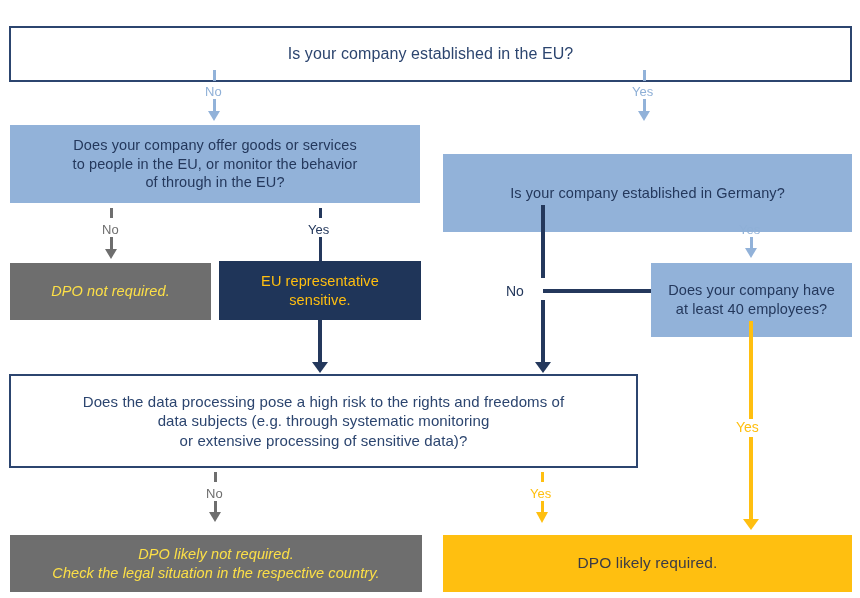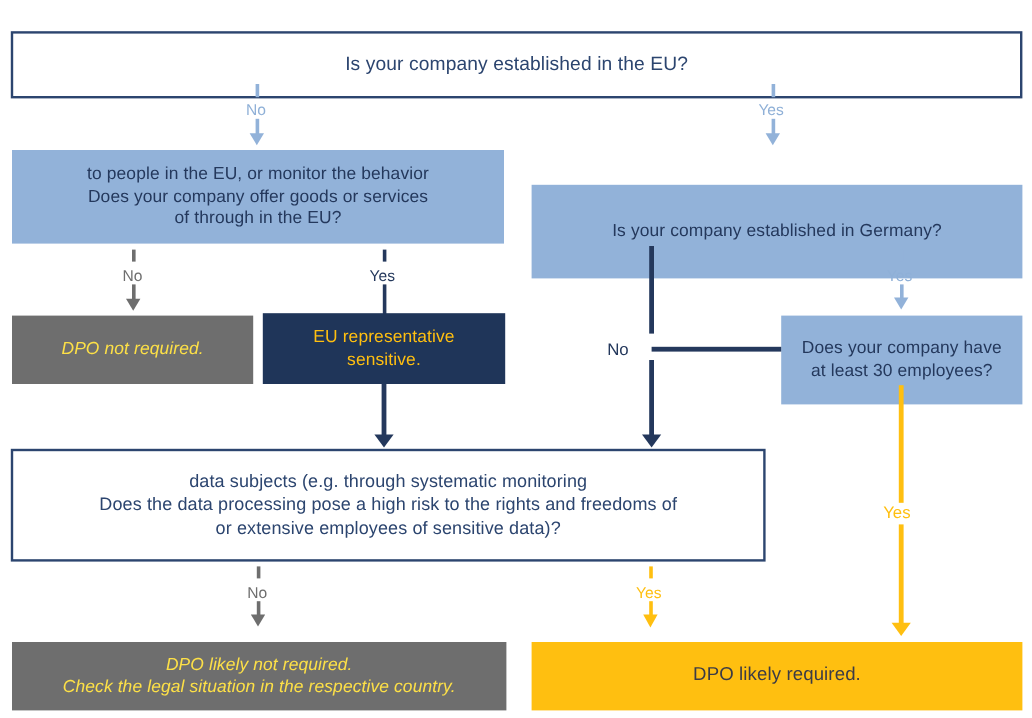--- a/index.html
+++ b/index.html
@@ -107,22 +107,22 @@
   <div class="edge-label l-blue" style="left:205px; top:85px;">No</div>
   <div class="vline c-blue" style="left:213px; top:99px; height:13px;"></div>
   <div class="arrowhead a-blue" style="left:208px; top:111px;"></div>
 
   <div class="vline c-blue" style="left:643px; top:70px; height:11px;"></div>
   <div class="edge-label l-blue" style="left:632px; top:85px;">Yes</div>
   <div class="vline c-blue" style="left:643px; top:99px; height:13px;"></div>
   <div class="arrowhead a-blue" style="left:638px; top:111px;"></div>
 
   <div class="node n-blue" style="left:10px; top:125px; width:410px; height:78px; font-size:14.5px; flex-direction:column;">
+    <span>Does your company offer goods or services</span>
     <span>to people in the EU, or monitor the behavior</span>
-    <span>Does your company offer goods or services</span>
     <span>of through in the EU?</span>
   </div>
 
   <div class="node n-blue" style="left:443px; top:125px; width:409px; height:78px; font-size:14.5px;margin-top:29px;">
     <span>Is your company established in Germany?</span>
   </div>
 
   <div class="vline c-gray" style="left:110px; top:208px; height:10px;"></div>
   <div class="edge-label l-gray" style="left:102px; top:223px;">No</div>
   <div class="vline c-gray" style="left:110px; top:237px; height:13px;"></div>
@@ -144,39 +144,39 @@
   <div class="vline c-navy" style="left:318px; top:320px; width:4px; height:44px;"></div>
   <div class="arrowhead a-navy big" style="left:312px; top:362px;"></div>
 
   <div class="vline c-blue" style="left:750px; top:208px; height:10px;"></div>
   <div class="edge-label l-blue" style="left:739px; top:223px;">Yes</div>
   <div class="vline c-blue" style="left:750px; top:237px; height:12px;"></div>
   <div class="arrowhead a-blue" style="left:745px; top:248px;"></div>
 
   <div class="node n-blue" style="left:651px; top:263px; width:201px; height:74px; font-size:14.5px; flex-direction:column;">
     <span>Does your company have</span>
-    <span>at least 30 employees?</span>
+    <span>at least 40 employees?</span>
   </div>
 
   <div class="vline c-navy" style="left:541px; top:205px; width:4px; height:73px;"></div>
   <div class="edge-label l-navy" style="left:506px; top:284px; font-size:14px;">No</div>
   <div class="vline c-navy" style="left:541px; top:300px; width:4px; height:64px;"></div>
   <div class="arrowhead a-navy big" style="left:535px; top:362px;"></div>
 
   <div class="hline c-navy" style="left:543px; top:289px; width:108px; height:4px;"></div>
 
   <div class="vline c-orange" style="left:749px; top:321px; width:4px; height:98px;"></div>
   <div class="edge-label l-orange" style="left:736px; top:420px; font-size:14px;">Yes</div>
   <div class="vline c-orange" style="left:749px; top:437px; width:4px; height:84px;"></div>
   <div class="arrowhead a-orange big" style="left:743px; top:519px;"></div>
 
   <div class="node n-outline" style="left:9px; top:374px; width:629px; height:94px; font-size:15px; flex-direction:column;">
+    <span>Does the data processing pose a high risk to the rights and freedoms of</span>
     <span>data subjects (e.g. through systematic monitoring</span>
-    <span>Does the data processing pose a high risk to the rights and freedoms of</span>
-    <span>or extensive employees of sensitive data)?</span>
+    <span>or extensive processing of sensitive data)?</span>
   </div>
 
   <div class="vline c-gray" style="left:214px; top:472px; height:10px;"></div>
   <div class="edge-label l-gray" style="left:206px; top:487px;">No</div>
   <div class="vline c-gray" style="left:214px; top:501px; height:12px;"></div>
   <div class="arrowhead a-gray" style="left:209px; top:512px;"></div>
 
   <div class="vline c-orange" style="left:541px; top:472px; height:10px;"></div>
   <div class="edge-label l-orange" style="left:530px; top:487px;">Yes</div>
   <div class="vline c-orange" style="left:541px; top:501px; height:12px;"></div>

